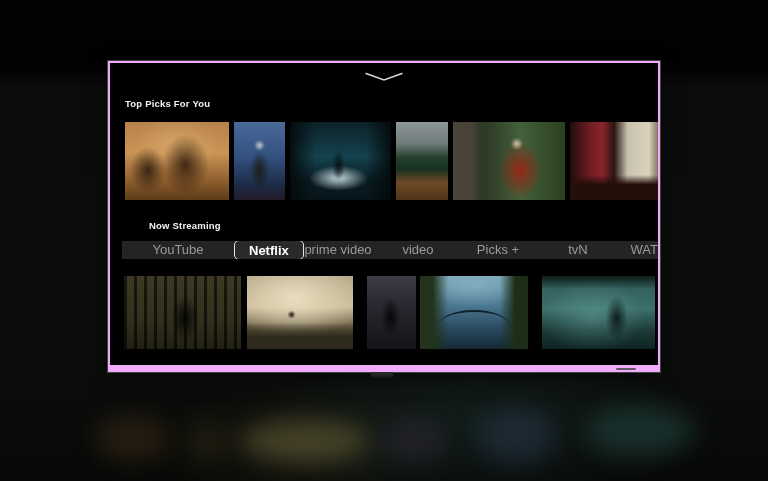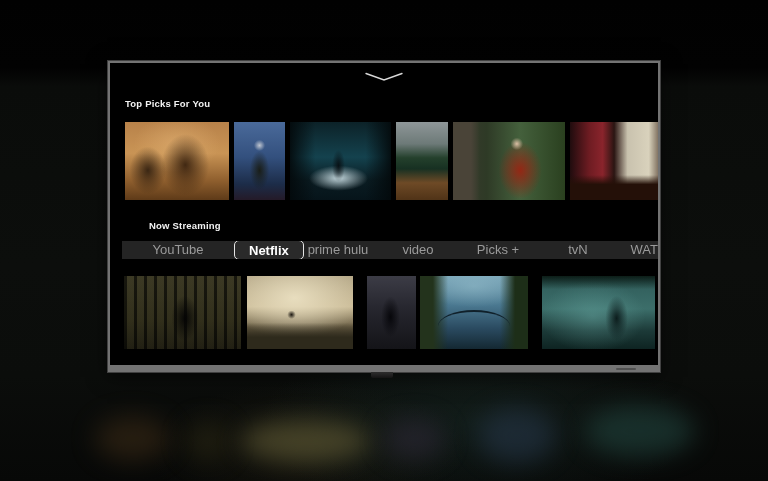--- a/index.html
+++ b/index.html
@@ -16,21 +16,21 @@
   .blob-warm  {left:95px; top:416px;width:75px; height:45px;background:#3f2d17;opacity:.55;}
   .blob-olive {left:185px;top:421px;width:45px; height:40px;background:#2e2a14;opacity:.5;}
   .blob-tan   {left:240px;top:420px;width:130px;height:42px;background:#55502f;opacity:.75;}
   .blob-purple{left:383px;top:418px;width:62px; height:42px;background:#2c2736;opacity:.6;}
   .blob-blue  {left:478px;top:408px;width:78px; height:55px;background:#27384c;opacity:.55;}
   .blob-teal  {left:585px;top:405px;width:110px;height:52px;background:#21443e;opacity:.6;}
 
   
   .tv{
     position:absolute;left:107px;top:60px;width:554px;height:313px;
-    box-sizing:border-box;background:#737373;
+    box-sizing:border-box;background:#f0abfc;
     border:1px solid #414141;
     padding:2px 2px 7px 2px;
     box-shadow:0 4px 18px rgba(0,0,0,0.55);
   }
   .bezel-mark{position:absolute;right:24px;bottom:2px;width:20px;height:2.5px;background:#4a4a4a;opacity:.85;border-radius:1px;}
   .stand{position:absolute;left:263px;bottom:-6px;width:22px;height:6px;
     background:linear-gradient(180deg,#2e2e2e,#141414);border-radius:0 0 2px 2px;}
   .screen{position:relative;width:100%;height:100%;background:#000;overflow:hidden;}
 
   .chevron{position:absolute;left:50%;top:5px;transform:translateX(-50%);}
@@ -151,21 +151,21 @@
       <div class="card t4"></div>
       <div class="card t5"></div>
       <div class="card t6"></div>
     </div>
 
     <div class="section-title title-stream">Now Streaming</div>
 
     <div class="tabbar">
       <div class="tab"><span class="tab-label">YouTube</span></div>
       <div class="tab selected"><span class="tab-label">Netflix</span></div>
-      <div class="tab"><span class="tab-label">prime hulu</span></div>
+      <div class="tab"><span class="tab-label">prime video</span></div>
       <div class="tab"><span class="tab-label">video</span></div>
       <div class="tab"><span class="tab-label">Picks +</span></div>
       <div class="tab"><span class="tab-label">tvN</span></div>
       <div class="tab"><span class="tab-label">WATCHA</span></div>
     </div>
 
     <div class="row row-bottom">
       <div class="card b1"></div>
       <div class="card b2"></div>
       <div class="card b3"></div>

